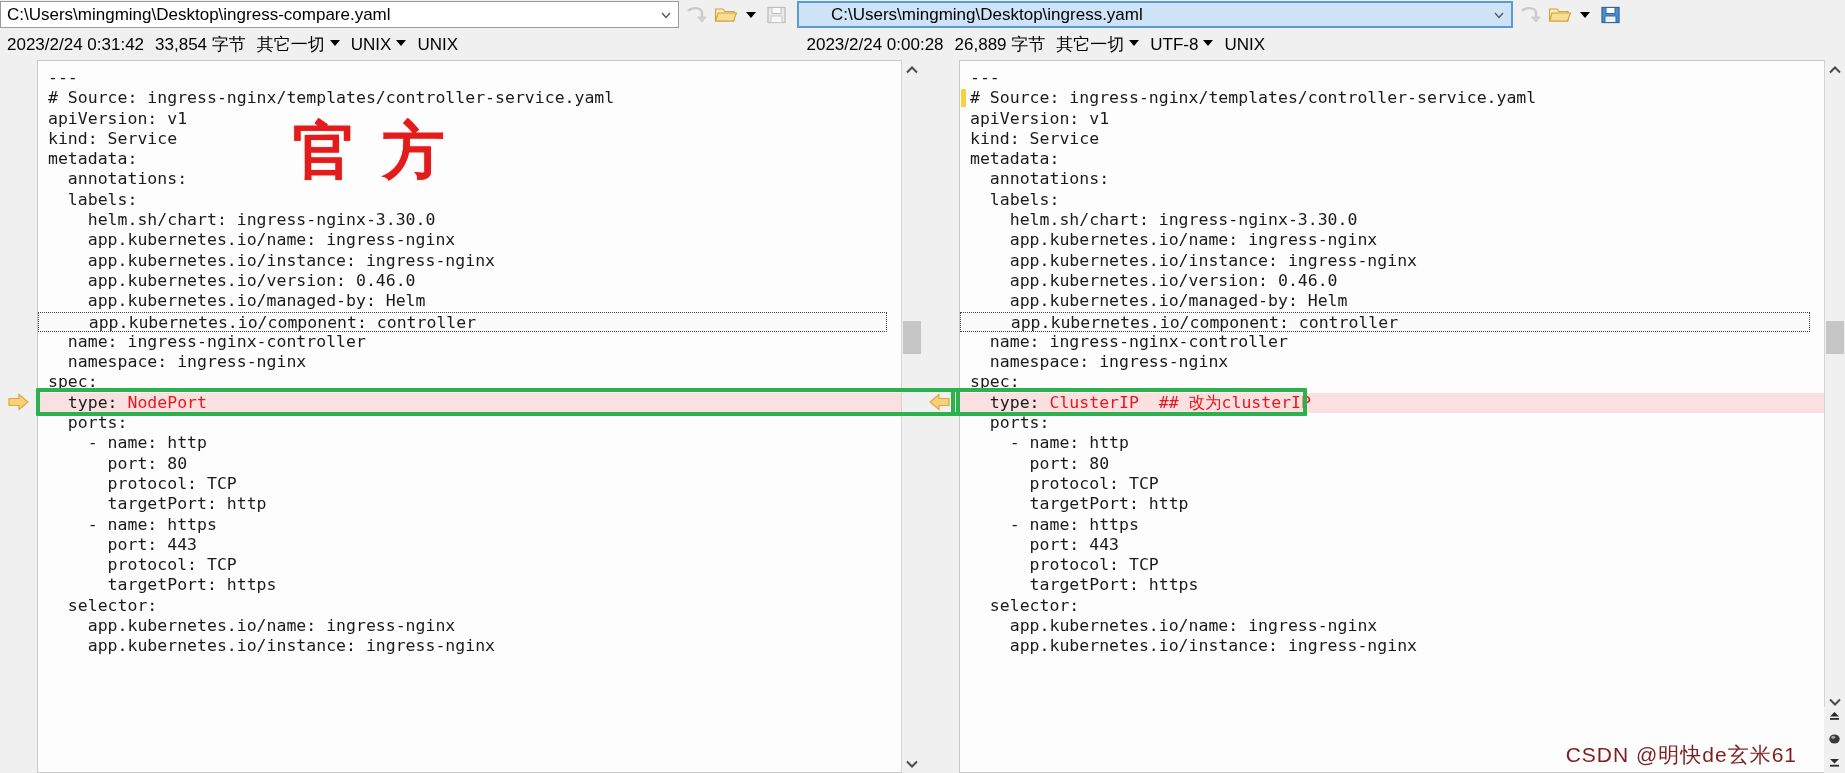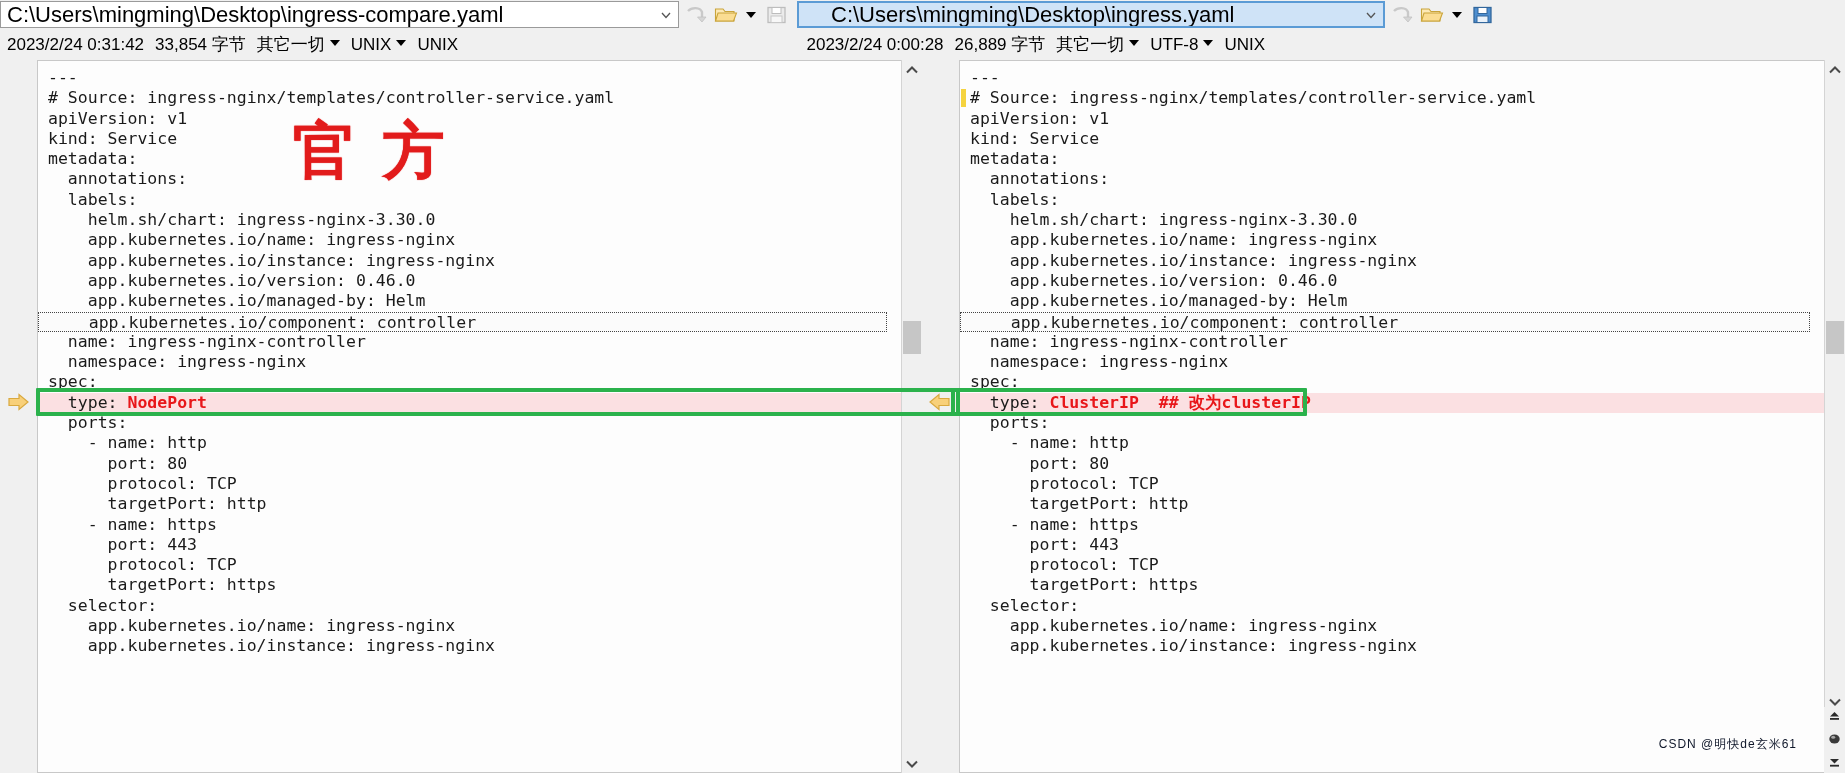--- a/index.html
+++ b/index.html
@@ -35,21 +35,21 @@
     align-items: center;
     padding: 0 22px 0 6px;
     overflow: hidden;
   }
   .path-combo.focused {
     background: #cfe3f7;
     border: 2px solid #5b9bd5;
     padding-left: 5px;
   }
   .path-text {
-    font-size: 22px;
+    font-size: 17px;
     color: #000;
     white-space: nowrap;
     font-family: "Liberation Sans", sans-serif;
     line-height: 1;
   }
   .combo-arrow {
     position: absolute;
     right: 5px;
     top: 50%;
     transform: translateY(-50%);
@@ -158,21 +158,21 @@
     background: #fbfbfb;
     margin-right: 14px;
     height: 20.3px;
   }
   .mark-yellow {
     position: absolute;
     left: 1px; top: 1px;
     width: 5px; height: 18px;
     background: #f5d33f;
   }
-  .tok-red { color: #e8161a; font-weight: bold; }
+  .tok-red { color: #e8161a; }
 
   
   .vscroll {
     width: 21px;
     flex: 0 0 21px;
     background: #f0f0f0;
     border-left: 1px solid #d4d4d4;
     display: flex;
     flex-direction: column;
     position: relative;
@@ -218,23 +218,23 @@
     letter-spacing: 6px;
     text-shadow: 0 0 1px #e21b1b;
   }
   .arrow-marker {
     position: absolute;
     width: 22px; height: 18px;
   }
   .watermark {
     position: absolute;
     right: 48px;
-    bottom: 20px;
-    font-size: 12px;
-    color: #0f172a;
+    bottom: 4px;
+    font-size: 21px;
+    color: #7f1d1d;
     font-family: "Liberation Sans", sans-serif;
     letter-spacing: 1px;
     pointer-events: none;
   }
 </style>
 </head>
 <body>
 
 <div class="app">
 
@@ -267,21 +267,21 @@
       </div>
       <div class="tb-btn">
         <svg width="21" height="20" viewBox="0 0 21 20">
           <rect x="2" y="2.5" width="17" height="15" fill="#ebebeb" stroke="#bdbdbd" stroke-width="1.3"></rect>
           <rect x="6" y="2.5" width="9" height="6" fill="#ffffff" stroke="#bdbdbd" stroke-width="1"></rect>
           <rect x="5" y="11" width="11" height="6.5" fill="#f7f7f7" stroke="#c7c7c7" stroke-width="1"></rect>
         </svg>
       </div>
     </div>
 
-    <div class="path-combo focused" id="right-path" style="width:588px;margin-left:4px;padding-left:32px;">
+    <div class="path-combo focused" id="right-path" style="width:716px;margin-left:4px;padding-left:32px;">
       <span class="path-text">C:\Users\mingming\Desktop\ingress.yaml</span>
       <span class="combo-arrow">
         <svg width="14" height="14" viewBox="0 0 14 14">
             <path d="M3 5 L7 9.5 L11 5" stroke="#555" stroke-width="1.3" fill="none"></path>
           </svg>
       </span>
     </div>
 
     <div class="tb-icons">
       <div class="tb-btn">

